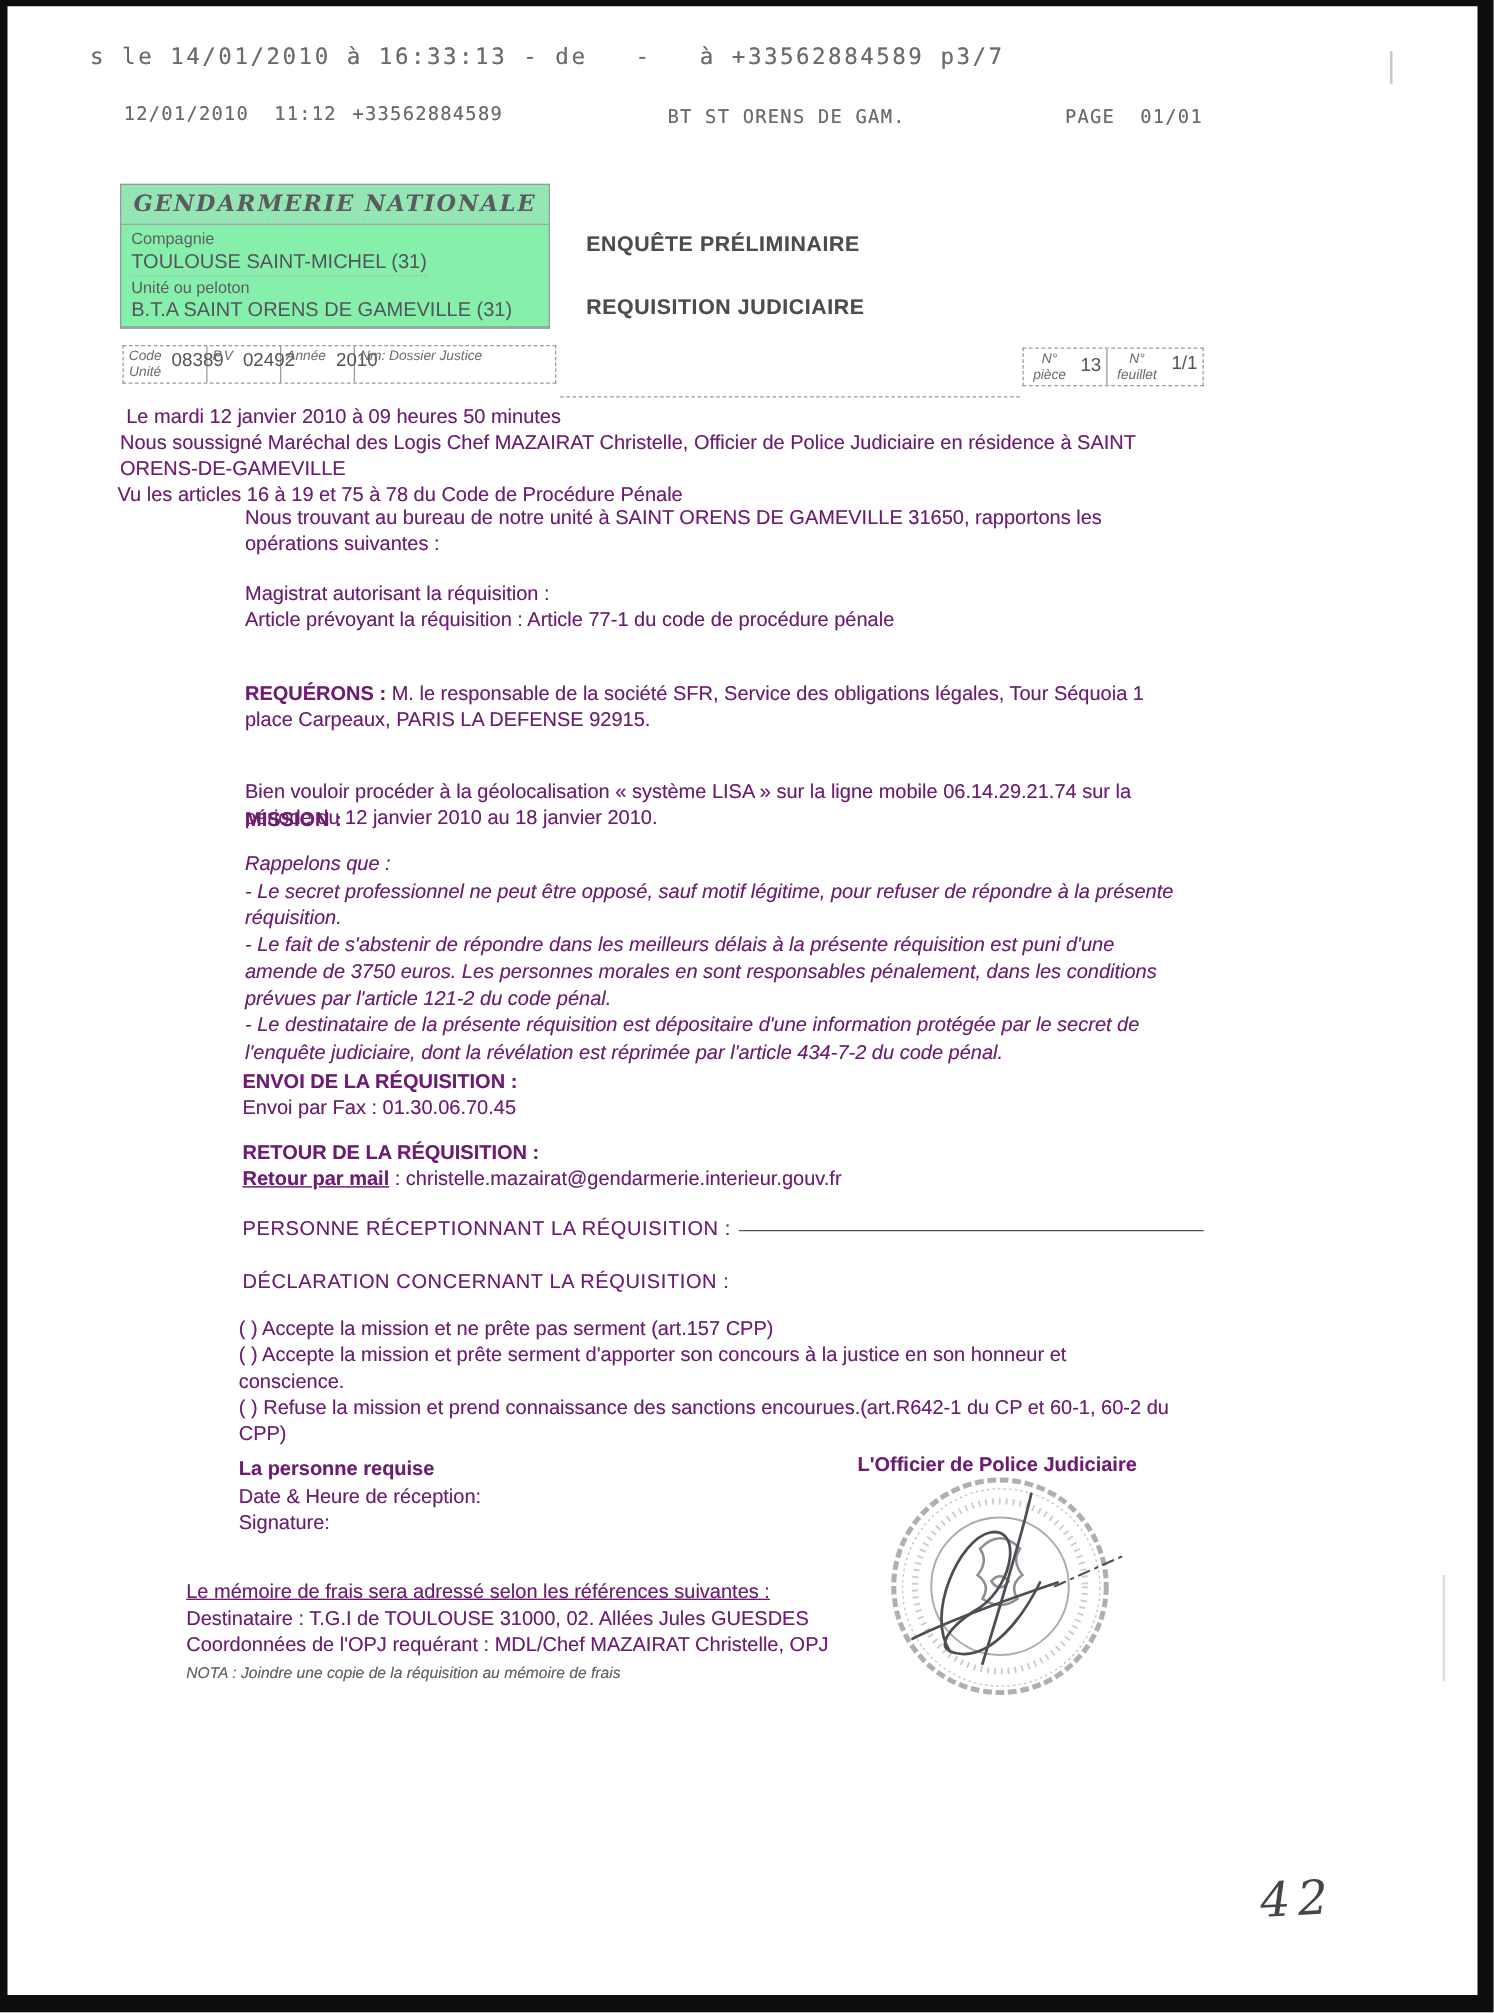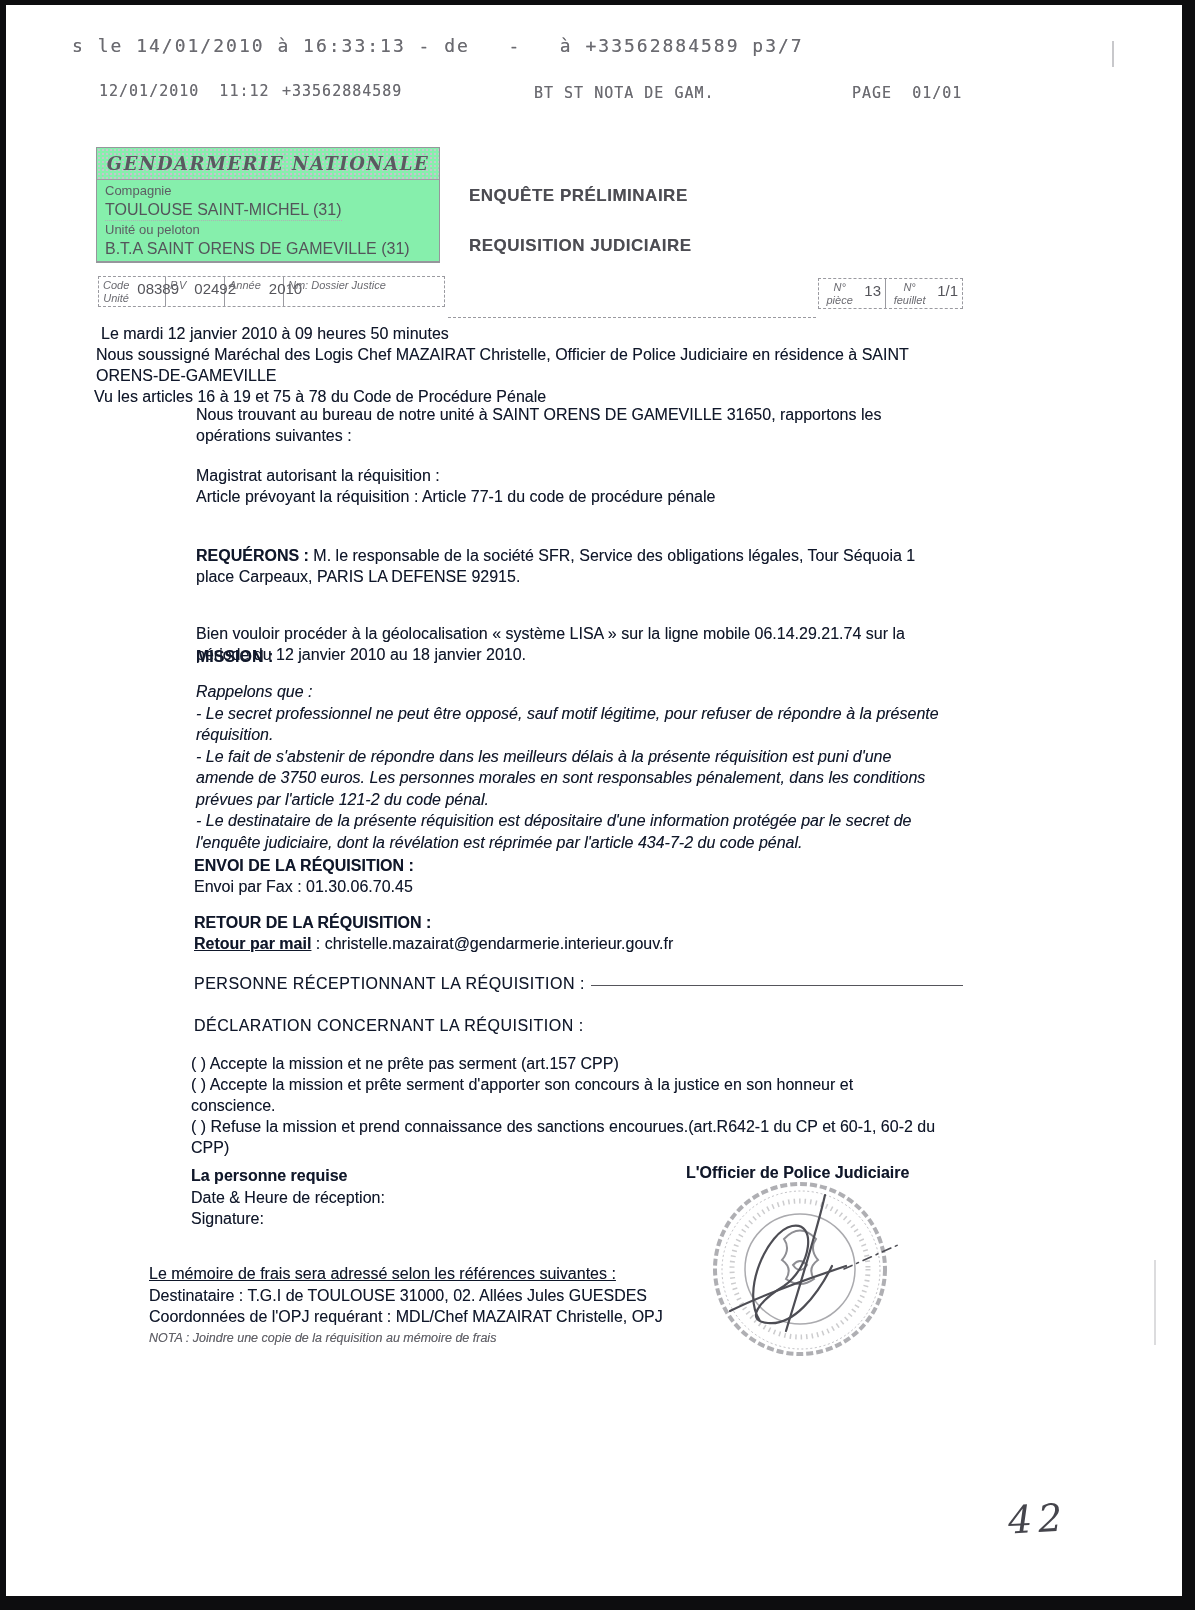--- a/index.html
+++ b/index.html
@@ -9,21 +9,21 @@
     background:#ffffff;
     box-sizing:border-box;
     border-left:6px solid #0d0d0f;
     border-top:5px solid #0d0d0f;
     border-right:13px solid #0d0d0f;
     border-bottom:14px solid #0d0d0f;
     overflow:hidden;
     font-family:"Liberation Sans", sans-serif;
     color:#54545a;
   }
-  .t{position:absolute;font-size:16px;line-height:21px;color:#0f172a;
+  .t{position:absolute;font-size:16px;line-height:21px;color:#701a75;
      text-shadow:0 0 0.5px rgba(84,84,90,0.55);}
   .b{font-weight:bold;}
   .i{font-style:italic;}
   .mono{font-family:"DejaVu Sans Mono", monospace;white-space:pre;color:#6a6a70;}
   .caps{letter-spacing:0.5px;}
   
   .gend-box{position:absolute;left:90px;top:142px;width:344px;border:1px solid #96969c;
             box-sizing:border-box;background:#86efac;}
   .gend-title{height:31px;line-height:31px;text-align:center;
     font-family:"DejaVu Serif", serif;font-style:italic;font-weight:bold;
@@ -57,21 +57,21 @@
   p.rp{margin:0;}
 </style>
 </head>
 <body>
 
 <div class="page">
 
   <div class="t mono" style="left:66px;top:30px;font-size:18px;letter-spacing:2px;">s le 14/01/2010 à 16:33:13 - de   -   à +33562884589 p3/7</div>
   <div class="t mono" style="left:93px;top:76px;font-size:15px;letter-spacing:1px;">12/01/2010  11:12</div>
   <div class="t mono" style="left:276px;top:76px;font-size:15px;letter-spacing:1px;">+33562884589</div>
-  <div class="t mono" style="left:528px;top:78px;font-size:15px;letter-spacing:1px;">BT ST NOTA DE GAM.</div>
+  <div class="t mono" style="left:528px;top:78px;font-size:15px;letter-spacing:1px;">BT ST ORENS DE GAM.</div>
   <div class="t mono" style="left:846px;top:78px;font-size:15px;letter-spacing:1px;">PAGE  01/01</div>
   <div class="artifact" style="left:1106px;top:36px;width:2px;height:26px;opacity:.55;"></div>
 
   <div class="gend-box">
     <div class="gend-title">GENDARMERIE NATIONALE</div>
     <div class="gend-row">
       <div class="gend-label">Compagnie</div>
       <div><span class="gend-value">TOULOUSE SAINT-MICHEL (31)</span></div>
       <div class="gend-label">Unité ou peloton</div>
       <div style="padding-bottom:2px;"><span class="gend-value last">B.T.A SAINT ORENS DE GAMEVILLE (31)</span></div>
@@ -95,21 +95,21 @@
       <div class="ref-head">Année</div>
       <div class="ref-val">2010</div>
     </div>
     <div class="ref-col" style="width:160px;">
       <div class="ref-head" style="text-align:left;">Nm: Dossier Justice</div>
       <div class="ref-val"></div>
     </div>
   </div>
 
   <div class="ref-table" style="left:812px;top:273px;">
-    <div class="ref-col" style="width:66px;">
+    <div class="ref-col" style="width:66px;align-items:center;">
       <div class="ref-head">N° pièce</div>
       <div class="ref-val">13</div>
     </div>
     <div class="ref-col" style="width:76px;">
       <div class="ref-head">N° feuillet</div>
       <div class="ref-val">1/1</div>
     </div>
   </div>
   <div class="dash-line" style="left:442px;top:312px;width:368px;"></div>
 

